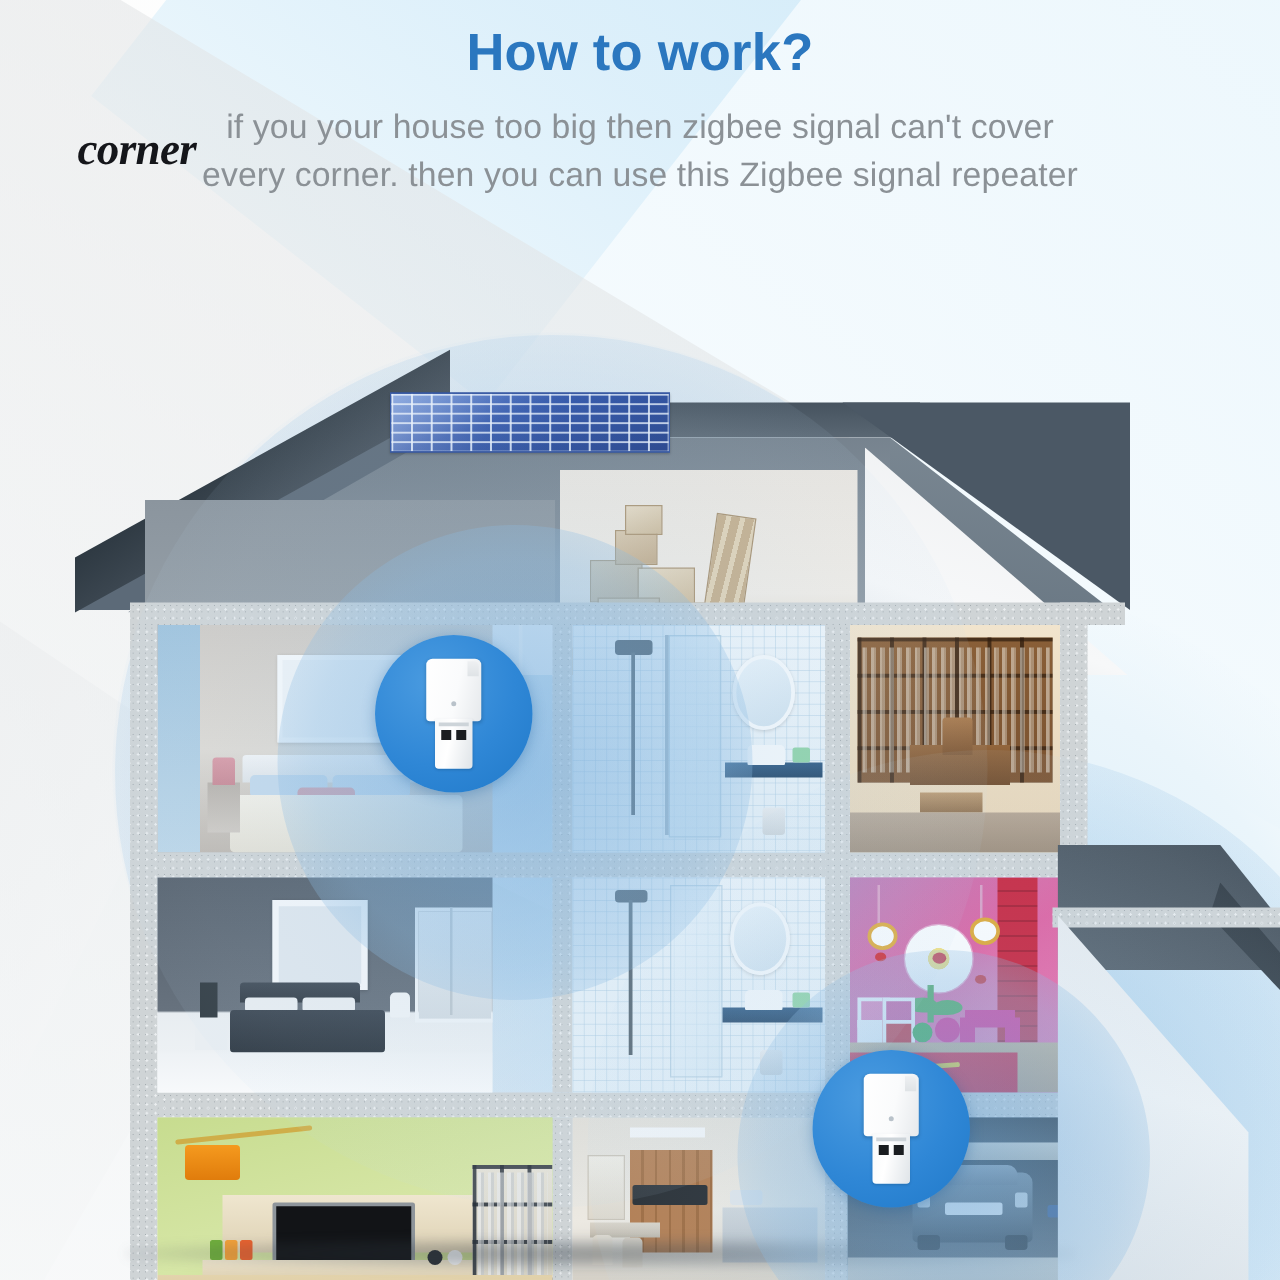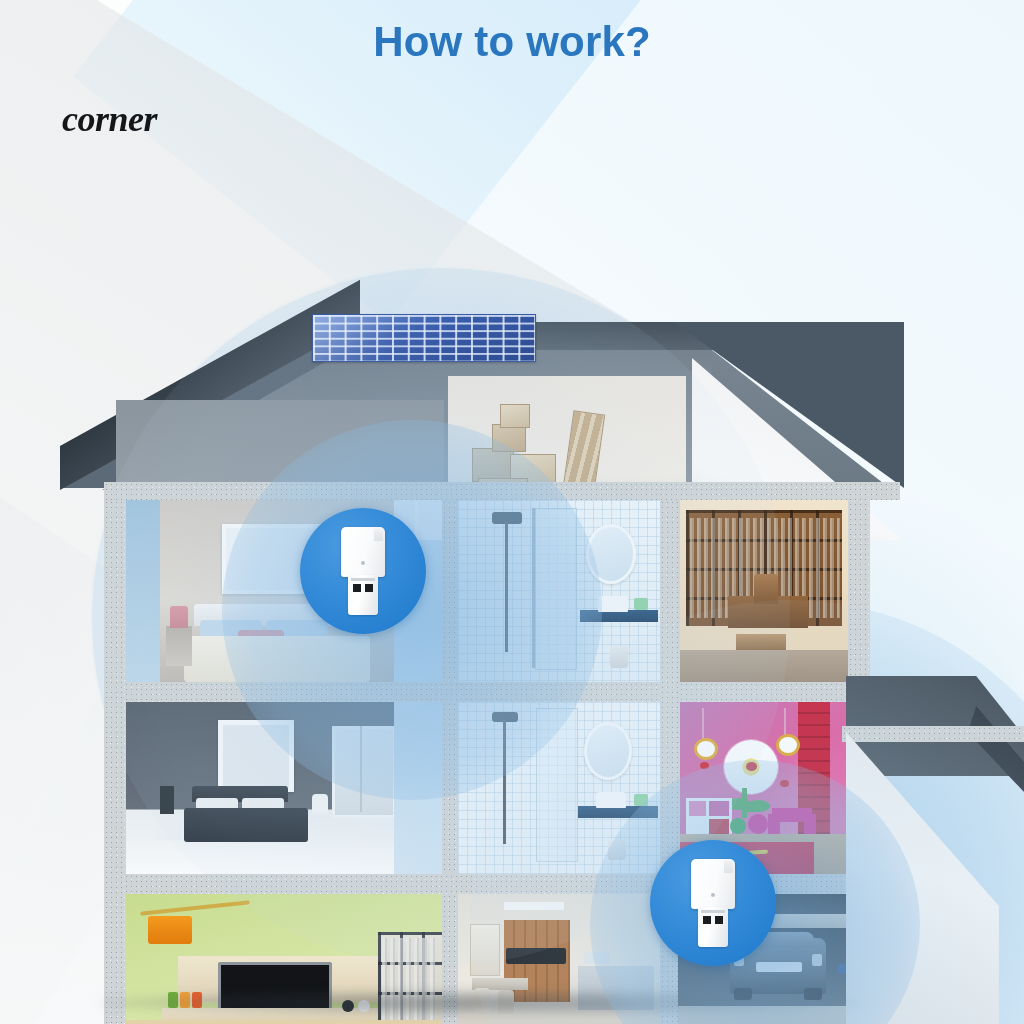--- a/index.html
+++ b/index.html
@@ -139,20 +139,24 @@
   <div class="bg-diag-a"></div>
   <div class="bg-diag-b"></div>
   <div class="bg-diag-c"></div>
   <div class="bg-diag-d"></div>
   <div class="bg-diag-e"></div>
   <div class="bg-diag-f"></div>
   <div class="bg-soft-right"></div>
 
   <div class="header">
     <h1 class="title">How to work?</h1>
+    <p class="subtitle">
+      <span>if you your house too big then zigbee signal can't cover</span>
+      <span>every corner. then you can use this Zigbee signal repeater</span>
+    </p>
   </div>
   <div class="watermark">corner</div>
 
   <div class="halo halo-a"></div>
   <div class="halo halo-b"></div>
 
   <div class="house">
 
     <div class="roof">
       <div class="roof-left"></div>

